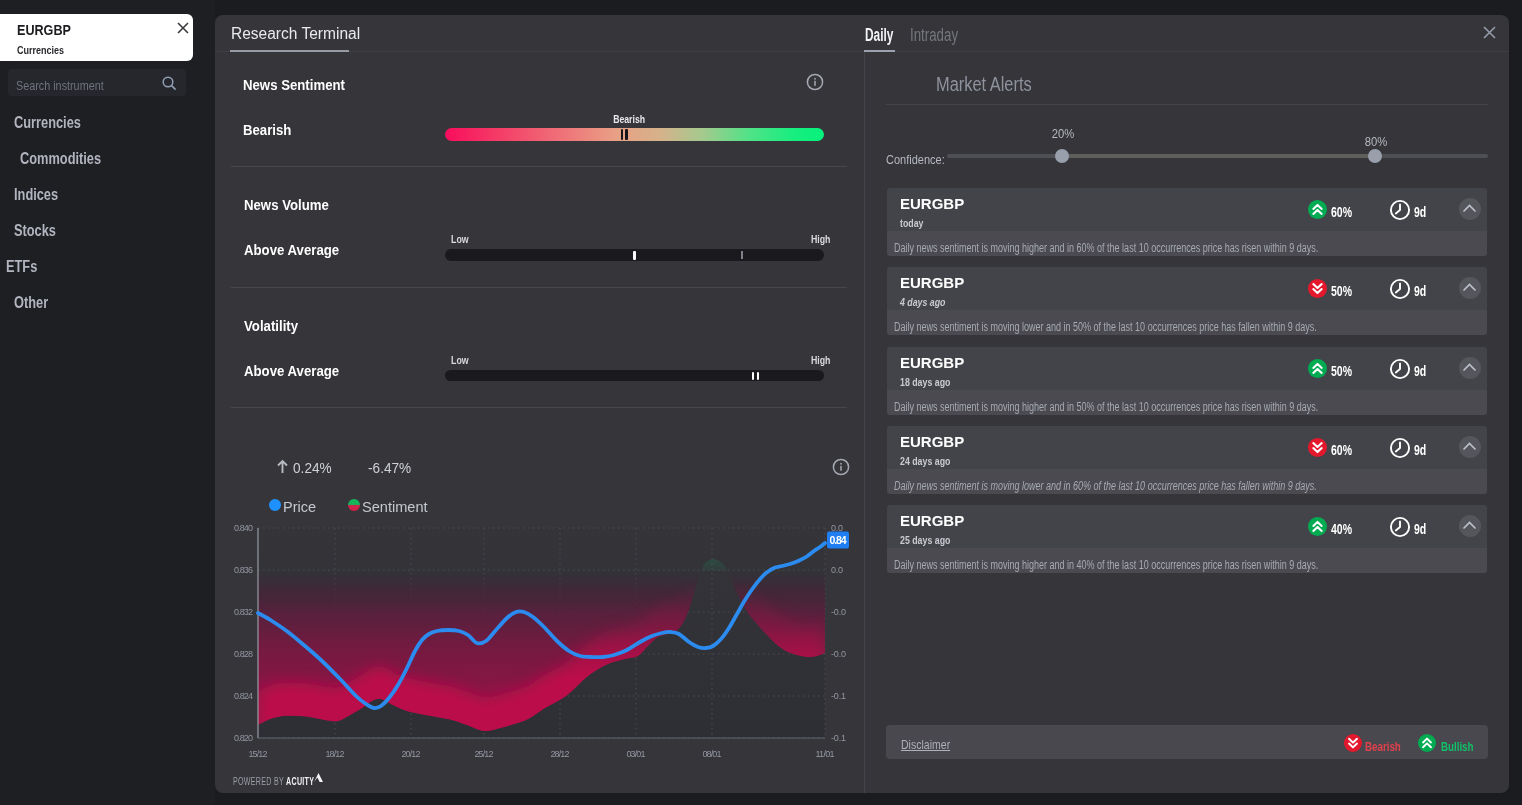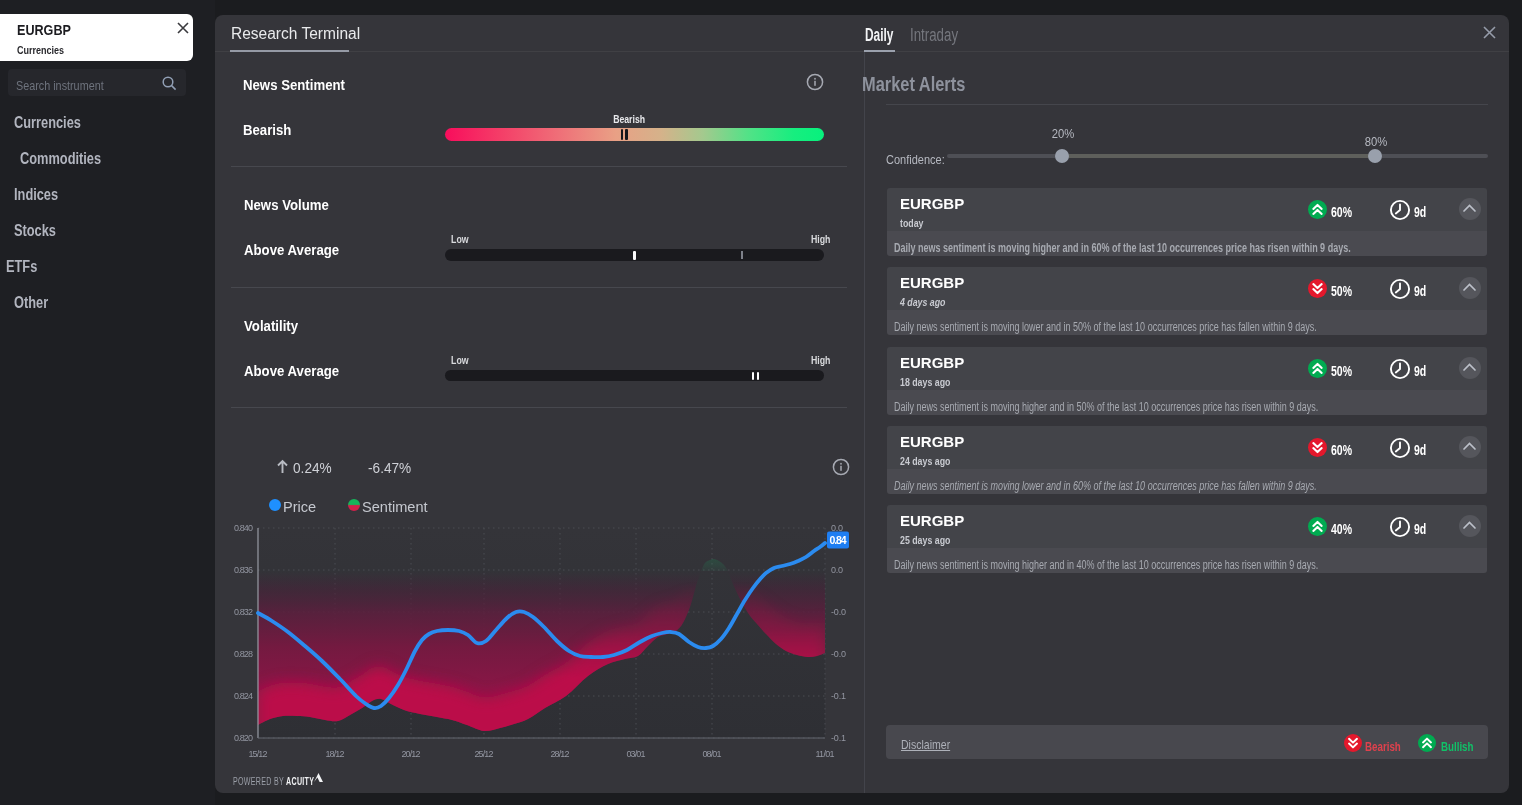--- a/index.html
+++ b/index.html
@@ -80,21 +80,21 @@
 <div class="abs" style="left:233px;top:771px;letter-spacing:.4px"><span style="display:inline-block;white-space:nowrap;font-size:10px;color:#9b9fa8;transform:scaleX(0.71);transform-origin:0 0">POWERED BY <span style="font-weight:700;color:#f2f3f5">ACUITY</span></span></div>
 <svg class="abs" style="left:313.5px;top:772.5px" width="9" height="9" viewBox="0 0 9 9">
     <path d="M4.5 0 L9 9 L5.6 9 L3.4 4.6 L0 9 Z" fill="#f2f3f5"></path>
   </svg>
 <div class="abs" style="left:865px;top:25px;"><span style="display:inline-block;white-space:nowrap;font-size:17.5px;font-weight:700;color:#f3f4f6;transform:scaleX(0.68);transform-origin:0 0">Daily</span></div>
 <div class="abs" style="left:864px;top:50px;width:31px;height:2px;background:#9ba1ad"></div>
 <div class="abs" style="left:910px;top:25px;"><span style="display:inline-block;white-space:nowrap;font-size:17.5px;color:#75777e;transform:scaleX(0.76);transform-origin:0 0">Intraday</span></div>
 <svg class="abs" style="left:1483px;top:26px" width="13" height="13" viewBox="0 0 13 13">
     <path d="M1,1 L12,12 M12,1 L1,12" stroke="#969caa" stroke-width="1.6" fill="none"></path>
   </svg>
-<div class="abs" style="left:862px;top:73px;font-weight:bold;"><span style="display:inline-block;white-space:nowrap;font-size:20px;color:#8e929d;transform:scaleX(0.82);transform-origin:0 0">Market Alerts</span></div>
+<div class="abs" style="left:936px;top:73px;"><span style="display:inline-block;white-space:nowrap;font-size:20px;color:#8e929d;transform:scaleX(0.82);transform-origin:0 0">Market Alerts</span></div>
 <div class="abs" style="left:886px;top:104px;width:602px;height:1px;background:#45464c"></div>
 <div class="abs" style="left:886px;top:150px;"><span style="display:inline-block;white-space:nowrap;font-size:12.5px;color:#b6b9c1;transform:scaleX(0.88);transform-origin:0 0">Confidence:</span></div>
 <div class="abs" style="left:947px;top:153.5px;width:541px;height:4px;border-radius:2px;background:#4e4f55"></div>
 <div class="abs" style="left:1062px;top:153.5px;width:313px;height:4px;background:#5e5f5b"></div>
 <div class="abs" style="left:1062px;top:124px;text-decoration:underline;"><span style="display:inline-block;white-space:nowrap;font-size:12.5px;color:#b6b9c1;transform:scaleX(0.9);transform-origin:50% 50%"><span style="display:inline-block;width:40px;text-align:center;margin-left:-20px">20%</span></span></div>
 <div class="abs" style="left:1375px;top:132px;"><span style="display:inline-block;white-space:nowrap;font-size:12.5px;color:#b6b9c1;transform:scaleX(0.9);transform-origin:50% 50%"><span style="display:inline-block;width:40px;text-align:center;margin-left:-20px">80%</span></span></div>
 <div class="abs" style="left:1055px;top:148.5px;width:14px;height:14px;border-radius:50%;background:#99a0ac"></div>
 <div class="abs" style="left:1368px;top:148.5px;width:14px;height:14px;border-radius:50%;background:#99a0ac"></div>
 <div class="abs" style="left:887px;top:188px;width:600px;height:43px;background:#434449;border-radius:3px 3px 0 0"></div>
 <div class="abs" style="left:887px;top:231px;width:600px;height:25px;background:#4a4a50;border-radius:0 0 3px 3px"></div>
@@ -107,21 +107,21 @@
 <div class="abs" style="left:1331px;top:203px;"><span style="display:inline-block;white-space:nowrap;font-size:14px;font-weight:700;color:#fff;transform:scaleX(0.75);transform-origin:0 0">60%</span></div>
 <svg class="abs" style="left:1389px;top:198.5px" width="22" height="22" viewBox="0 0 22 22">
     <circle cx="11" cy="11" r="9.1" stroke="#fff" stroke-width="1.9" fill="none"></circle>
     <path d="M11 5.4 L11 11 L6.8 14.4" stroke="#fff" stroke-width="1.9" fill="none" stroke-linecap="round" stroke-linejoin="round"></path>
   </svg>
 <div class="abs" style="left:1414px;top:203px;"><span style="display:inline-block;white-space:nowrap;font-size:14px;font-weight:700;color:#fff;transform:scaleX(0.75);transform-origin:0 0">9d</span></div>
 <div class="abs" style="left:1458.5px;top:198px;width:22px;height:22px;border-radius:50%;background:#55565c"></div>
 <svg class="abs" style="left:1462px;top:203px" width="15" height="10" viewBox="0 0 15 10">
     <path d="M2 8 L7.5 2.5 L13 8" stroke="#bcc0c9" stroke-width="1.7" fill="none" stroke-linecap="round"></path>
   </svg>
-<div class="abs" style="left:894px;top:238px;font-weight:bold;"><span style="display:inline-block;white-space:nowrap;font-size:12px;color:#a7aab1;transform:scaleX(0.75);transform-origin:0 0">Daily news sentiment is moving higher and in 60% of the last 10 occurrences price has risen within 9 days.</span></div>
+<div class="abs" style="left:894px;top:238px;"><span style="display:inline-block;white-space:nowrap;font-size:12px;color:#a7aab1;transform:scaleX(0.75);transform-origin:0 0">Daily news sentiment is moving higher and in 60% of the last 10 occurrences price has risen within 9 days.</span></div>
 <div class="abs" style="left:887px;top:267px;width:600px;height:43px;background:#434449;border-radius:3px 3px 0 0"></div>
 <div class="abs" style="left:887px;top:310px;width:600px;height:25px;background:#4a4a50;border-radius:0 0 3px 3px"></div>
 <div class="abs" style="left:900px;top:274px;"><span style="display:inline-block;white-space:nowrap;font-size:15px;font-weight:700;color:#fff;transform:scaleX(1.0);transform-origin:0 0">EURGBP</span></div>
 <div class="abs" style="left:900px;top:292px;font-style:italic;"><span style="display:inline-block;white-space:nowrap;font-size:11px;font-weight:700;color:#c9cbd1;transform:scaleX(0.8);transform-origin:0 0">4 days ago</span></div>
 <svg class="abs" style="left:1307.5px;top:279.0px" width="19.0" height="19.0" viewBox="-9.5 -9.5 19.0 19.0">
     <circle cx="0" cy="0" r="9.5" fill="#e4182c"></circle>
     <path d="M-4.2,0.6 L0,4.6 L4.2,0.6 M-4.2,-4.4 L0,-0.4 L4.2,-4.4" stroke="#fff" stroke-width="2.10" fill="none" stroke-linecap="round" stroke-linejoin="round"></path>
   </svg>
 <div class="abs" style="left:1331px;top:282px;"><span style="display:inline-block;white-space:nowrap;font-size:14px;font-weight:700;color:#fff;transform:scaleX(0.75);transform-origin:0 0">50%</span></div>
 <svg class="abs" style="left:1389px;top:277.5px" width="22" height="22" viewBox="0 0 22 22">

